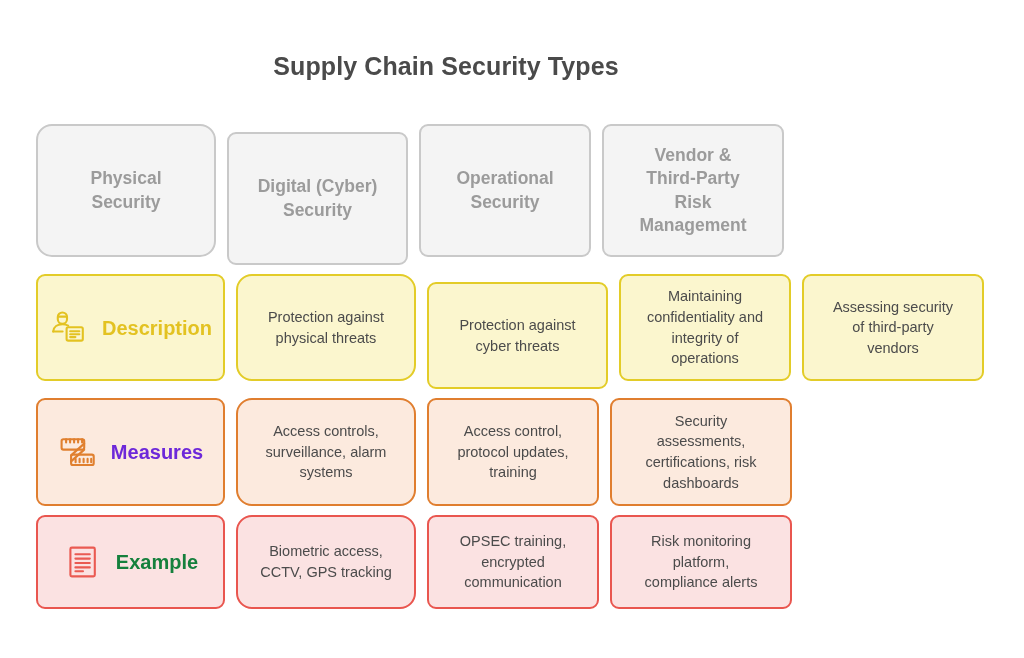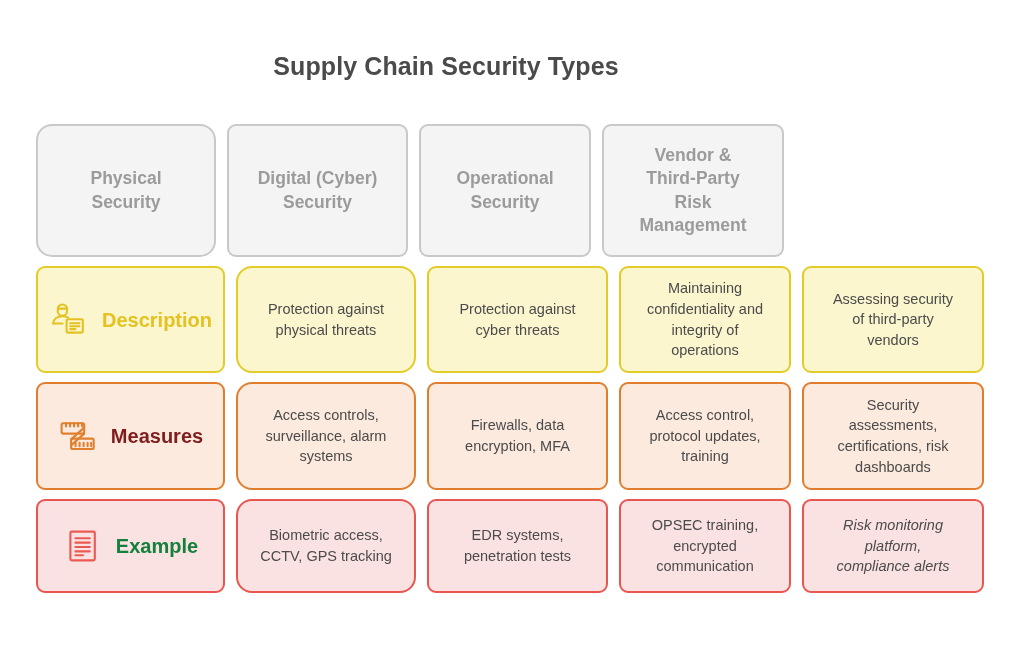--- a/index.html
+++ b/index.html
@@ -47,21 +47,21 @@
     border: 2px solid #c9c9c9;
     display: flex;
     align-items: center;
     justify-content: center;
     text-align: center;
     padding: 6px 8px;
   }
   
   .col0 { width: 189px; flex: 0 0 189px; }
   .col1 { width: 180px; flex: 0 0 180px; border-radius: 16px; }
-  .col2 { width: 181px; flex: 0 0 181px; }
+  .col2 { width: 181px; flex: 0 0 181px; margin-top: 8px; }
   .col3 { width: 172px; flex: 0 0 172px; }
   .col4 { width: 182px; flex: 0 0 182px; }
 
   
   .row-head .cell {
     height: 133px;
     background: #f4f4f4;
     border-color: #c9c9c9;
   }
   .head-text {
@@ -103,21 +103,21 @@
     display: flex;
     align-items: center;
     gap: 13px;
   }
   .label-text {
     font-size: 20px;
     font-weight: bold;
     line-height: 1;
   }
   .row-yellow .label-text { color: #e3c221; }
-  .row-orange .label-text { color: #7f1d1d; }
+  .row-orange .label-text { color: #6d28d9; }
   .row-red .label-text { color: #15803d; }
   .icon-wrap {
     flex: 0 0 auto;
     display: block;
     line-height: 0;
   }
 </style>
 </head>
 <body>
 
@@ -201,24 +201,20 @@
             </svg>
           </span>
           <span class="label-text">Measures</span>
         </div>
       </div>
       <div class="cell col1">
         <span class="cell-text" style="white-space: pre-line;">Access controls,
 surveillance, alarm
 systems</span>
       </div>
-      <div class="cell col2">
-        <span class="cell-text" style="white-space: pre-line;">Firewalls, data
-encryption, MFA</span>
-      </div>
       <div class="cell col3">
         <span class="cell-text" style="white-space: pre-line;">Access control,
 protocol updates,
 training</span>
       </div>
       <div class="cell col4">
         <span class="cell-text" style="white-space: pre-line;">Security
 assessments,
 certifications, risk
 dashboards</span>
@@ -238,30 +234,26 @@
               <path d="M12.4 29.2 h7.6"></path>
             </svg>
           </span>
           <span class="label-text">Example</span>
         </div>
       </div>
       <div class="cell col1">
         <span class="cell-text" style="white-space: pre-line;">Biometric access,
 CCTV, GPS tracking</span>
       </div>
-      <div class="cell col2">
-        <span class="cell-text" style="white-space: pre-line;">EDR systems,
-penetration tests</span>
-      </div>
       <div class="cell col3">
         <span class="cell-text" style="white-space: pre-line;">OPSEC training,
 encrypted
 communication</span>
       </div>
       <div class="cell col4">
-        <span class="cell-text" style="white-space: pre-line; font-style: italic;">Risk monitoring
+        <span class="cell-text" style="white-space: pre-line;">Risk monitoring
 platform,
 compliance alerts</span>
       </div>
     </div>
 
   </div>
 </div>
 
 </body></html>

